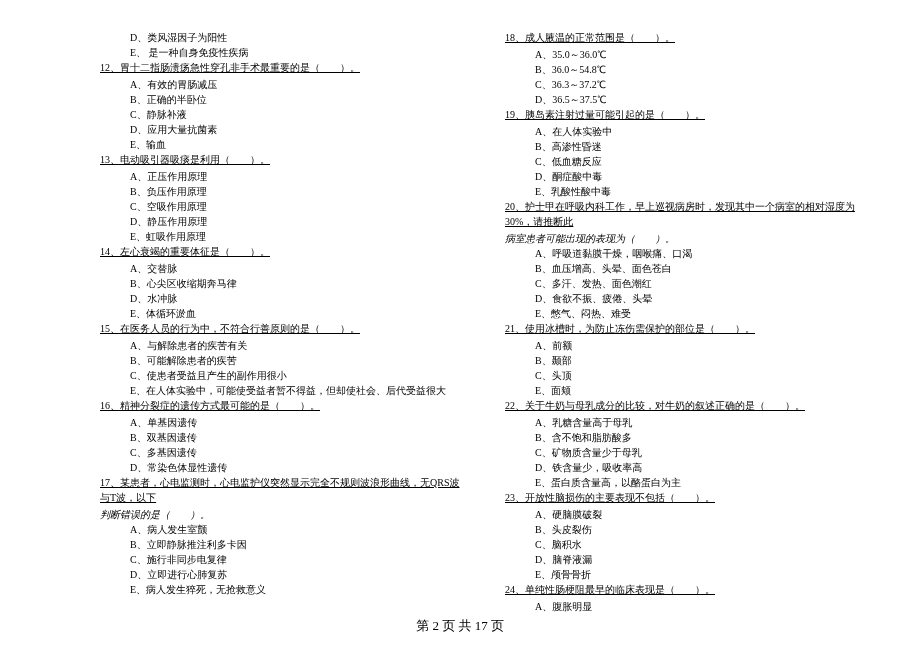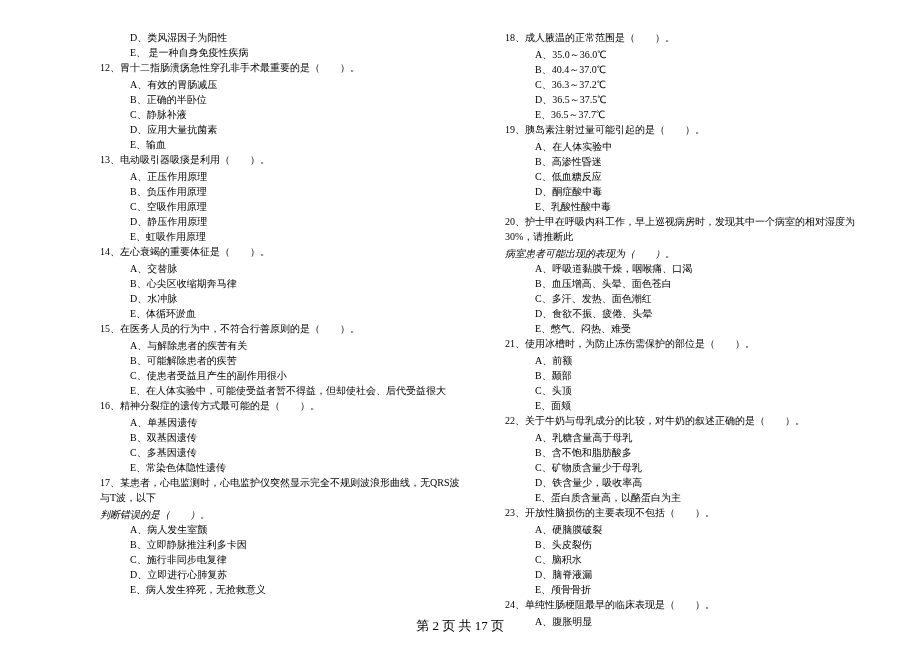--- a/index.html
+++ b/index.html
@@ -20,20 +20,21 @@
     .columns {
       display: flex;
       gap: 40px;
     }
     .col {
       flex: 1;
     }
     .question {
       margin-bottom: 2px;
       line-height: 1.5;
+      text-decoration: underline;
     }
     .option {
       padding-left: 30px;
       line-height: 1.5;
     }
     .option-cont {
       padding-left: 0;
       line-height: 1.5;
       font-style: italic;
     }
@@ -72,36 +73,35 @@
       <div class="option">E、体循环淤血</div>
       <div class="question">15、在医务人员的行为中，不符合行善原则的是（　　）。</div>
       <div class="option">A、与解除患者的疾苦有关</div>
       <div class="option">B、可能解除患者的疾苦</div>
       <div class="option">C、使患者受益且产生的副作用很小</div>
       <div class="option">E、在人体实验中，可能使受益者暂不得益，但却使社会、后代受益很大</div>
       <div class="question">16、精神分裂症的遗传方式最可能的是（　　）。</div>
       <div class="option">A、单基因遗传</div>
       <div class="option">B、双基因遗传</div>
       <div class="option">C、多基因遗传</div>
-      <div class="option">E、常染色体隐性遗传</div>
+      <div class="option">D、常染色体显性遗传</div>
       <div class="question">17、某患者，心电监测时，心电监护仪突然显示完全不规则波浪形曲线，无QRS波与T波，以下</div>
       <div class="option-cont">判断错误的是（　　）。</div>
       <div class="option">A、病人发生室颤</div>
       <div class="option">B、立即静脉推注利多卡因</div>
       <div class="option">C、施行非同步电复律</div>
       <div class="option">D、立即进行心肺复苏</div>
       <div class="option">E、病人发生猝死，无抢救意义</div>
     </div>
   <div class="col" id="right-col">
       <div class="question">18、成人腋温的正常范围是（　　）。</div>
       <div class="option">A、35.0～36.0℃</div>
-      <div class="option">B、40.4～37.0℃</div>
+      <div class="option">B、36.0～54.8℃</div>
       <div class="option">C、36.3～37.2℃</div>
       <div class="option">D、36.5～37.5℃</div>
-      <div class="option">E、36.5～37.7℃</div>
       <div class="question">19、胰岛素注射过量可能引起的是（　　）。</div>
       <div class="option">A、在人体实验中</div>
       <div class="option">B、高渗性昏迷</div>
       <div class="option">C、低血糖反应</div>
       <div class="option">D、酮症酸中毒</div>
       <div class="option">E、乳酸性酸中毒</div>
       <div class="question">20、护士甲在呼吸内科工作，早上巡视病房时，发现其中一个病室的相对湿度为30%，请推断此</div>
       <div class="option-cont">病室患者可能出现的表现为（　　）。</div>
       <div class="option">A、呼吸道黏膜干燥，咽喉痛、口渴</div>
       <div class="option">B、血压增高、头晕、面色苍白</div>

